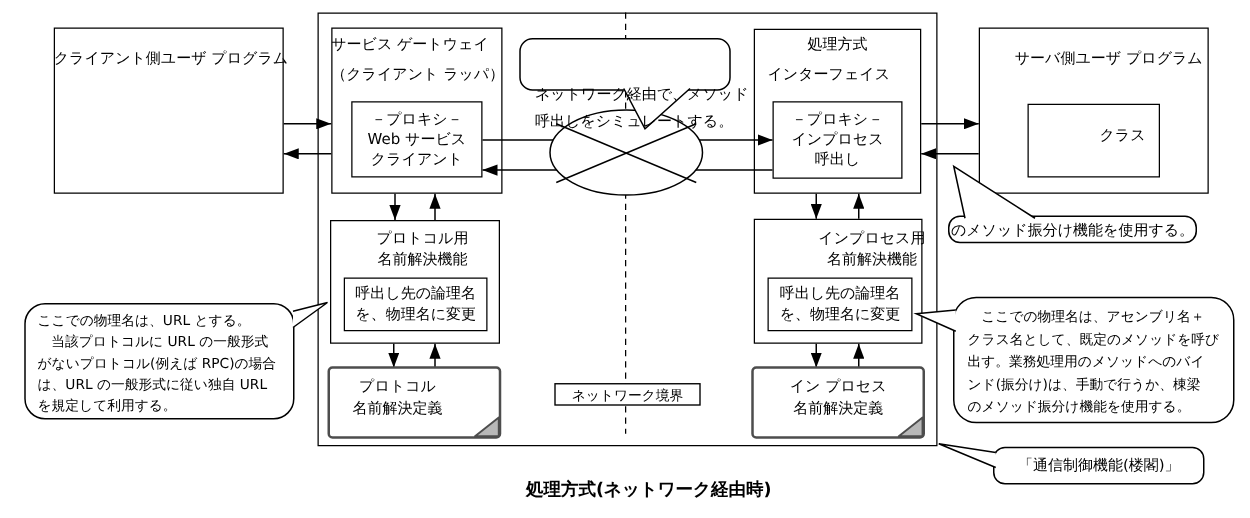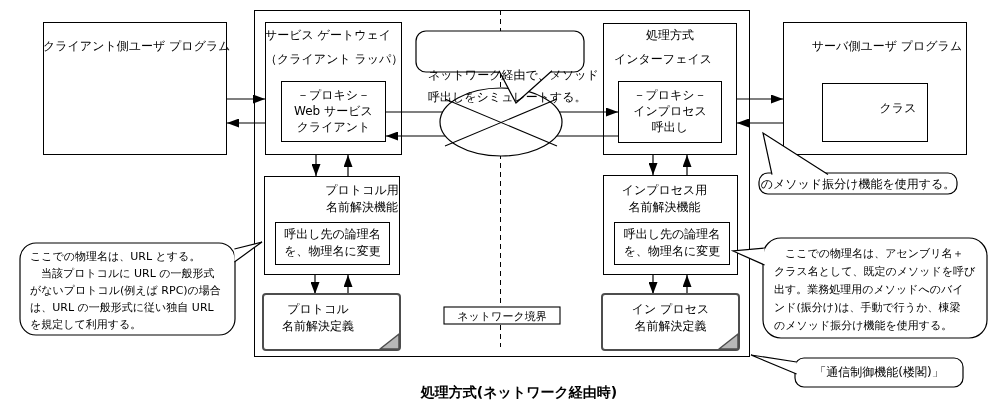--- a/index.html
+++ b/index.html
@@ -117,30 +117,30 @@
   <div class="txt ctr" style="left:603px;top:51px;width:120px;">インターフェイス</div>
   <div class="txt ctr" style="left:618px;top:87px;width:104px;">
     <div>－プロキシ－</div>
     <div>インプロセス</div>
     <div>呼出し</div>
   </div>
 
   <div class="txt ctr" style="left:783px;top:38px;width:184px;padding-left:12px;">サーバ側ユーザ プログラム</div>
   <div class="txt ctr" style="left:822px;top:100px;width:96px;margin-left:28px;">クラス</div>
 
-  <div class="txt ctr" style="left:280px;top:182px;width:164px;line-height:17px;">
+  <div class="txt ctr" style="left:256px;top:182px;width:164px;line-height:17px;">
     <div>プロトコル用</div>
     <div>名前解決機能</div>
   </div>
   <div class="txt ctr" style="left:275px;top:226px;width:115px;line-height:17px;">
     <div>呼出し先の論理名</div>
     <div>を、物理名に変更</div>
   </div>
 
-  <div class="txt ctr" style="left:603px;top:182px;width:123px;line-height:17px;">
+  <div class="txt ctr" style="left:603px;top:182px;width:123px;line-height:17px;padding-left:33px;">
     <div>インプロセス用</div>
     <div>名前解決機能</div>
   </div>
   <div class="txt ctr" style="left:614px;top:226px;width:116px;line-height:17px;">
     <div>呼出し先の論理名</div>
     <div>を、物理名に変更</div>
   </div>
 
   <div class="txt ctr" style="left:263px;top:301px;width:110px;line-height:17px;">
     <div>プロトコル</div>

